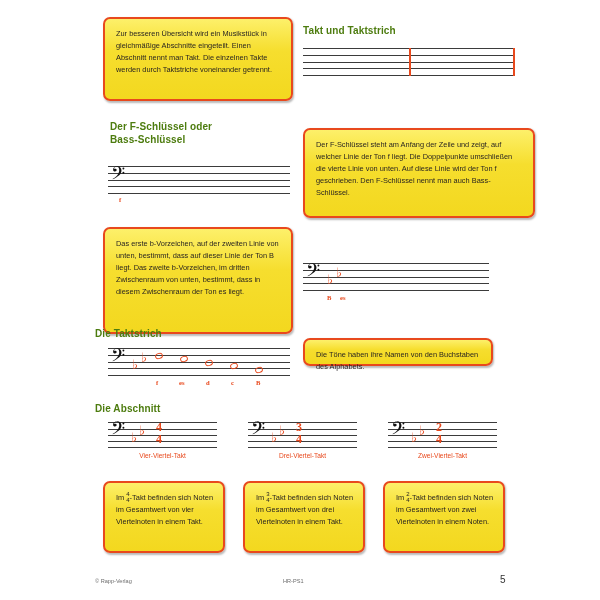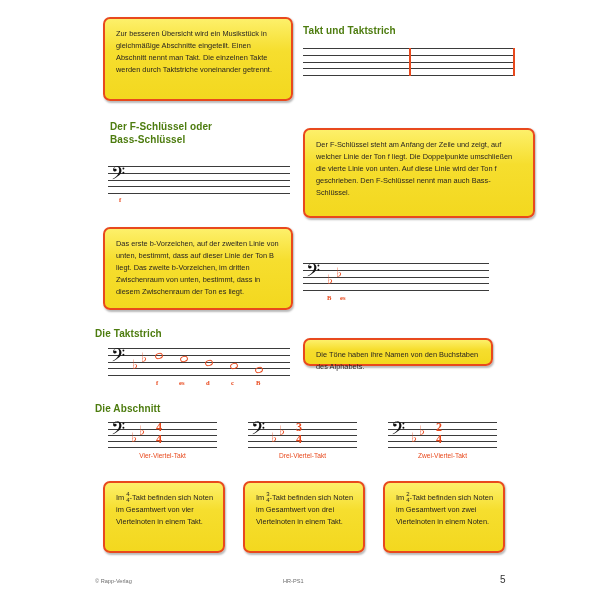--- a/index.html
+++ b/index.html
@@ -164,21 +164,21 @@
 
   <div class="note-box grad" style="left:303px; top:128px; width:232px; height:90px;">Der F-Schlüssel steht am Anfang der Zeile und zeigt, auf welcher Linie der Ton f liegt. Die Doppelpunkte umschließen die vierte Linie von unten. Auf diese Linie wird der Ton f  geschrieben. Den F-Schlüssel nennt man auch Bass-Schlüssel.</div>
 
   <div class="staff-wrap" style="left:108px; top:166px; width:182px; height:28px;">
     <div class="staff" style="width:182px; height:28px;">
       <div class="clef" style="left:3px; top:-2px;">𝄢</div>
       <div class="note-label" style="left:11px; top:29px;">f</div>
     </div>
   </div>
 
-  <div class="note-box grad" style="left:103px; top:227px; width:190px; height:83px;">Das erste b-Vorzeichen, auf der zweiten Linie von unten, bestimmt, dass auf dieser Linie der Ton B liegt. Das zweite b-Vorzeichen, im dritten Zwischenraum von unten, bestimmt, dass in diesem Zwischenraum der Ton es liegt.</div>
+  <div class="note-box grad" style="left:103px; top:227px; width:190px; height:107px;">Das erste b-Vorzeichen, auf der zweiten Linie von unten, bestimmt, dass auf dieser Linie der Ton B liegt. Das zweite b-Vorzeichen, im dritten Zwischenraum von unten, bestimmt, dass in diesem Zwischenraum der Ton es liegt.</div>
 
 
   <div class="staff-wrap" style="left:303px; top:263px; width:186px; height:28px;">
     <div class="staff" style="width:186px; height:28px;">
       <div class="clef" style="left:3px; top:-2px;">𝄢</div>
       <div class="flat" style="left:24px; top:9px;">♭</div>
       <div class="flat" style="left:33px; top:2px;">♭</div>
       <div class="note-label" style="left:24px; top:30px;">B</div>
       <div class="note-label" style="left:37px; top:30px;">es</div>
     </div>

